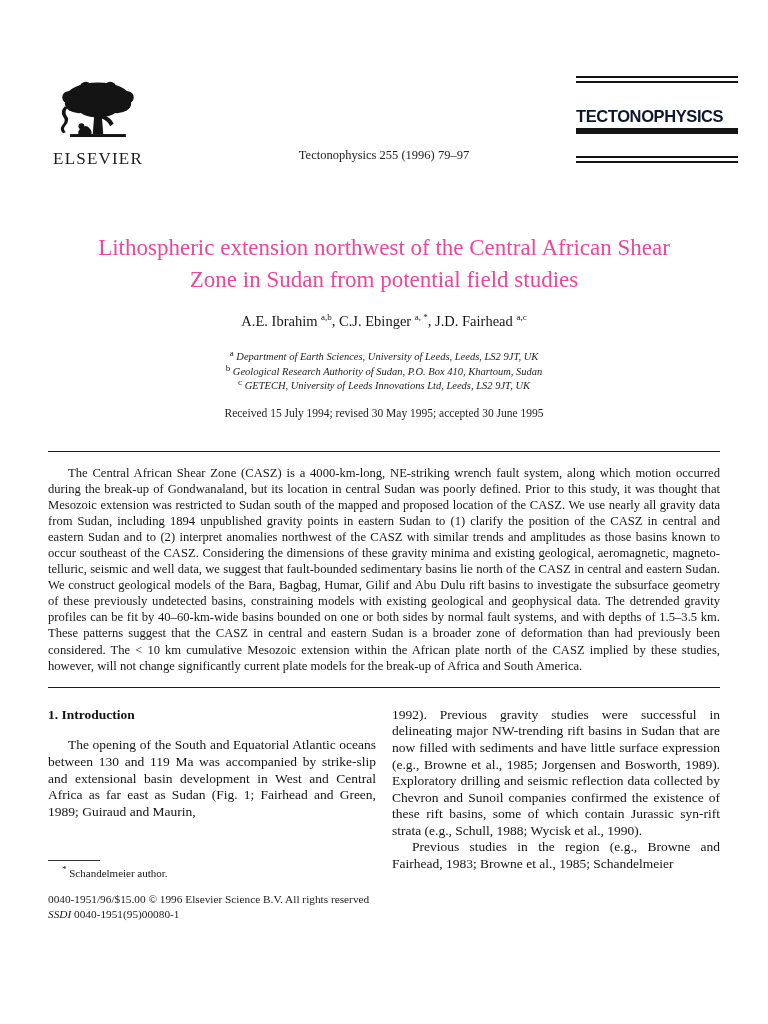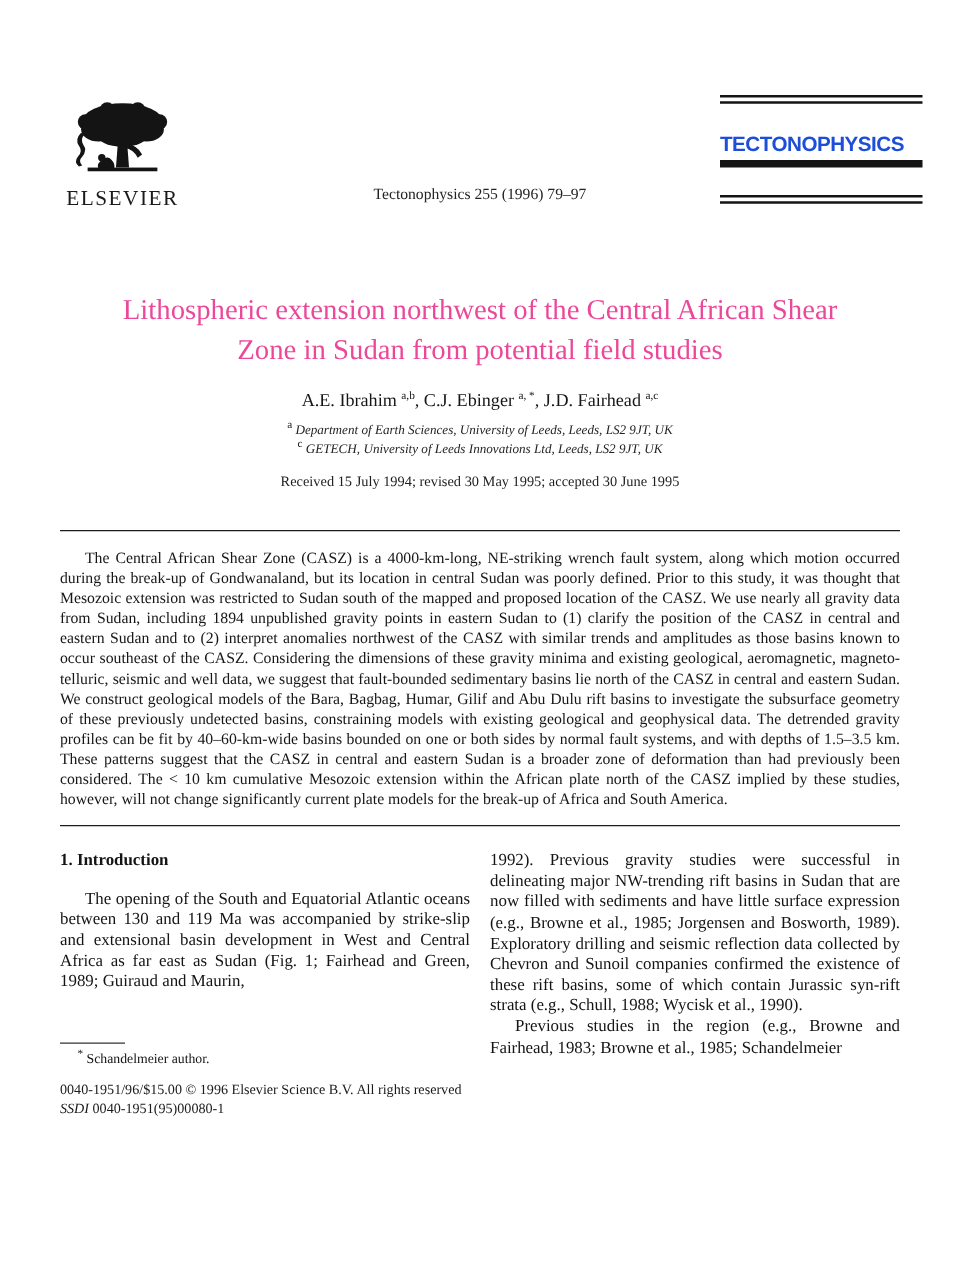--- a/index.html
+++ b/index.html
@@ -67,21 +67,21 @@
     height: 3px;
     border-top: 2px solid #141414;
     border-bottom: 2px solid #141414;
   }
   .tecto-name {
     margin-top: 24px;
     font-family: "Liberation Sans", sans-serif;
     font-weight: bold;
     font-size: 16.5px;
     letter-spacing: -0.4px;
-    color: #1d4ed8;
+    color: #0f172a;
     white-space: nowrap;
   }
   .tecto-bar {
     height: 6px;
     background: #141414;
     margin-top: 2px;
   }
   .tecto-logo .bottom {
     margin-top: 22px;
   }
@@ -102,21 +102,21 @@
     margin-top: 17px;
     font-size: 14.5px;
     color: #151515;
   }
   .authors sup, .affil sup, .fn-marker {
     font-size: 9px;
     vertical-align: super;
     line-height: 0;
   }
   .affils {
-    margin-top: 8px;
+    margin-top: 20px;
     font-size: 10.5px;
     line-height: 14.5px;
     color: #232323;
   }
   .affil em { font-style: italic; }
   .received {
     margin-top: 13px;
     font-size: 11.5px;
     color: #1d1d1d;
   }
@@ -241,20 +241,21 @@
         <span>Lithospheric extension northwest of the Central African Shear</span><br>
         <span>Zone in Sudan from potential field studies</span>
       </h1>
 
       <div class="authors">
         <span><span>A.E. Ibrahim </span><sup>a,b</sup><span>, </span></span><span><span>C.J. Ebinger </span><sup>a, *</sup><span>, </span></span><span><span>J.D. Fairhead </span><sup>a,c</sup><span></span></span>
       </div>
 
       <div class="affils">
         <div class="affil"><sup>a</sup> <em>Department of Earth Sciences, University of Leeds, Leeds, LS2 9JT, UK</em></div>
+        <div class="affil"><sup>b</sup> <em>Geological Research Authority of Sudan, P.O. Box 410, Khartoum, Sudan</em></div>
         <div class="affil"><sup>c</sup> <em>GETECH, University of Leeds Innovations Ltd, Leeds, LS2 9JT, UK</em></div>
       </div>
 
       <div class="received">Received 15 July 1994; revised 30 May 1995; accepted 30 June 1995</div>
     </div>
 
     <hr class="rule rule-abstract-top">
     <p class="abstract-text">The Central African Shear Zone (CASZ) is a 4000-km-long, NE-striking wrench fault system, along which motion occurred during the break-up of Gondwanaland, but its location in central Sudan was poorly defined. Prior to this study, it was thought that Mesozoic extension was restricted to Sudan south of the mapped and proposed location of the CASZ. We use nearly all gravity data from Sudan, including 1894 unpublished gravity points in eastern Sudan to (1) clarify the position of the CASZ in central and eastern Sudan and to (2) interpret anomalies northwest of the CASZ with similar trends and amplitudes as those basins known to occur southeast of the CASZ. Considering the dimensions of these gravity minima and existing geological, aeromagnetic, magneto-telluric, seismic and well data, we suggest that fault-bounded sedimentary basins lie north of the CASZ in central and eastern Sudan. We construct geological models of the Bara, Bagbag, Humar, Gilif and Abu Dulu rift basins to investigate the subsurface geometry of these previously undetected basins, constraining models with existing geological and geophysical data. The detrended gravity profiles can be fit by 40–60-km-wide basins bounded on one or both sides by normal fault systems, and with depths of 1.5–3.5 km. These patterns suggest that the CASZ in central and eastern Sudan is a broader zone of deformation than had previously been considered. The  &lt; 10 km cumulative Mesozoic extension within the African plate north of the CASZ implied by these studies, however, will not change significantly current plate models for the break-up of Africa and South America.</p>
     <hr class="rule rule-abstract-bottom">
 

